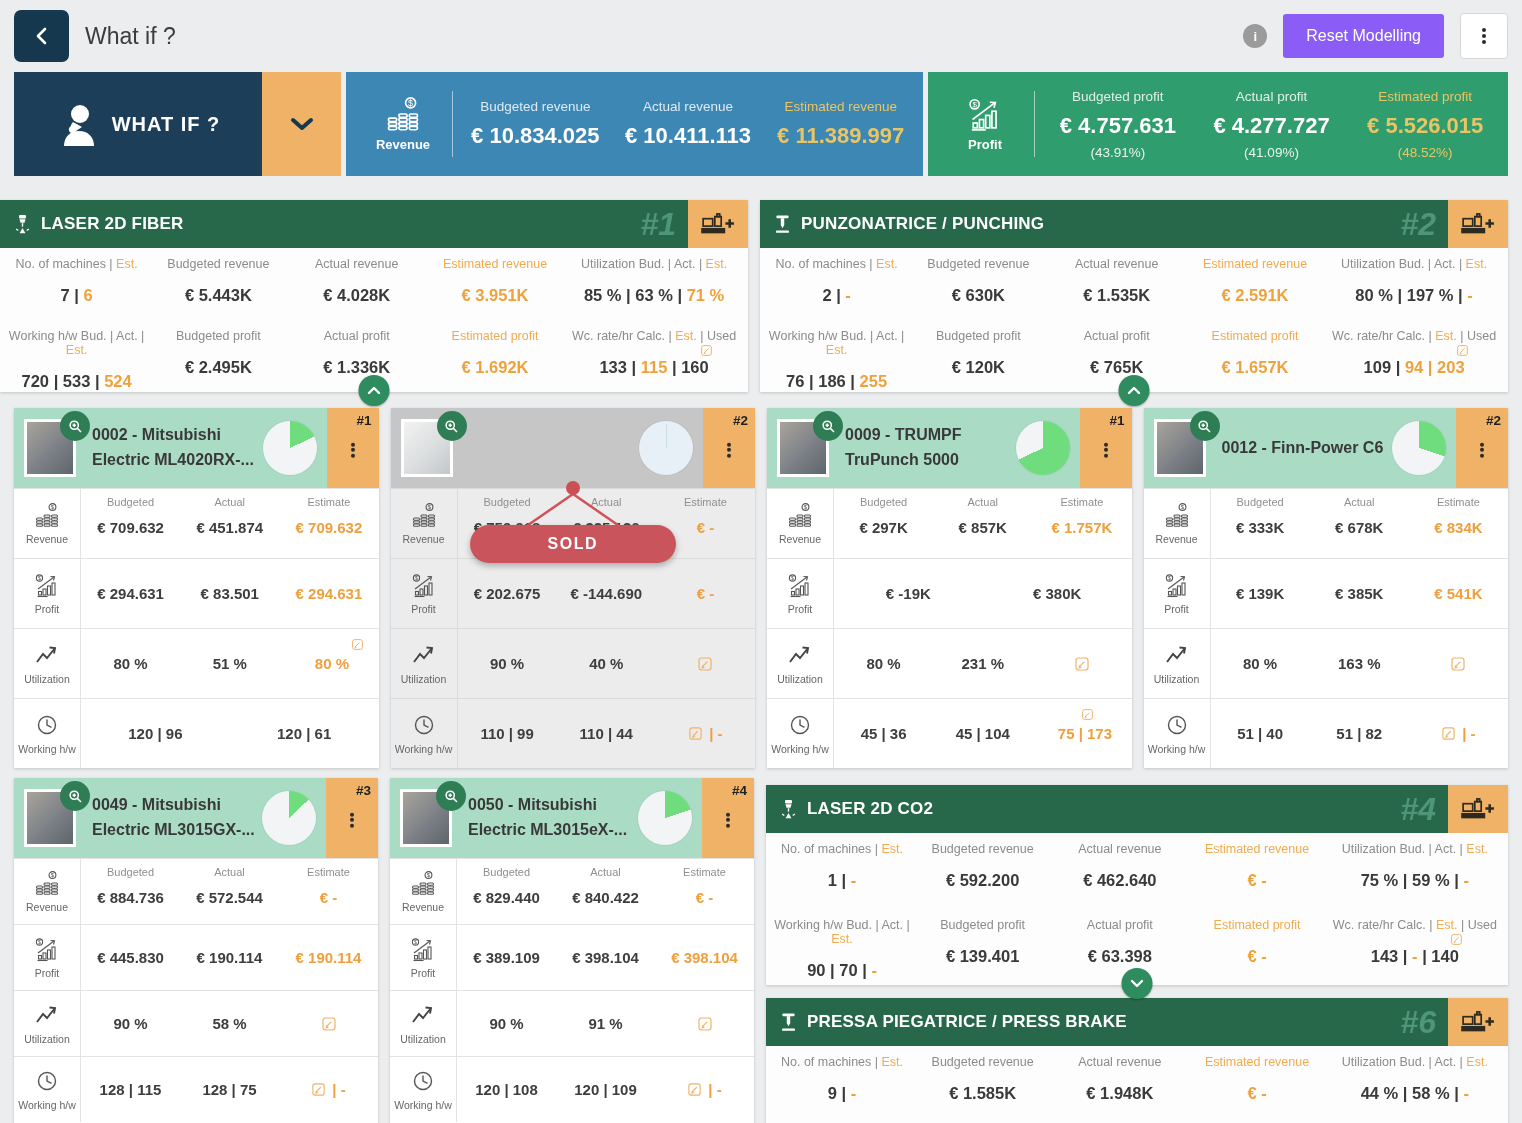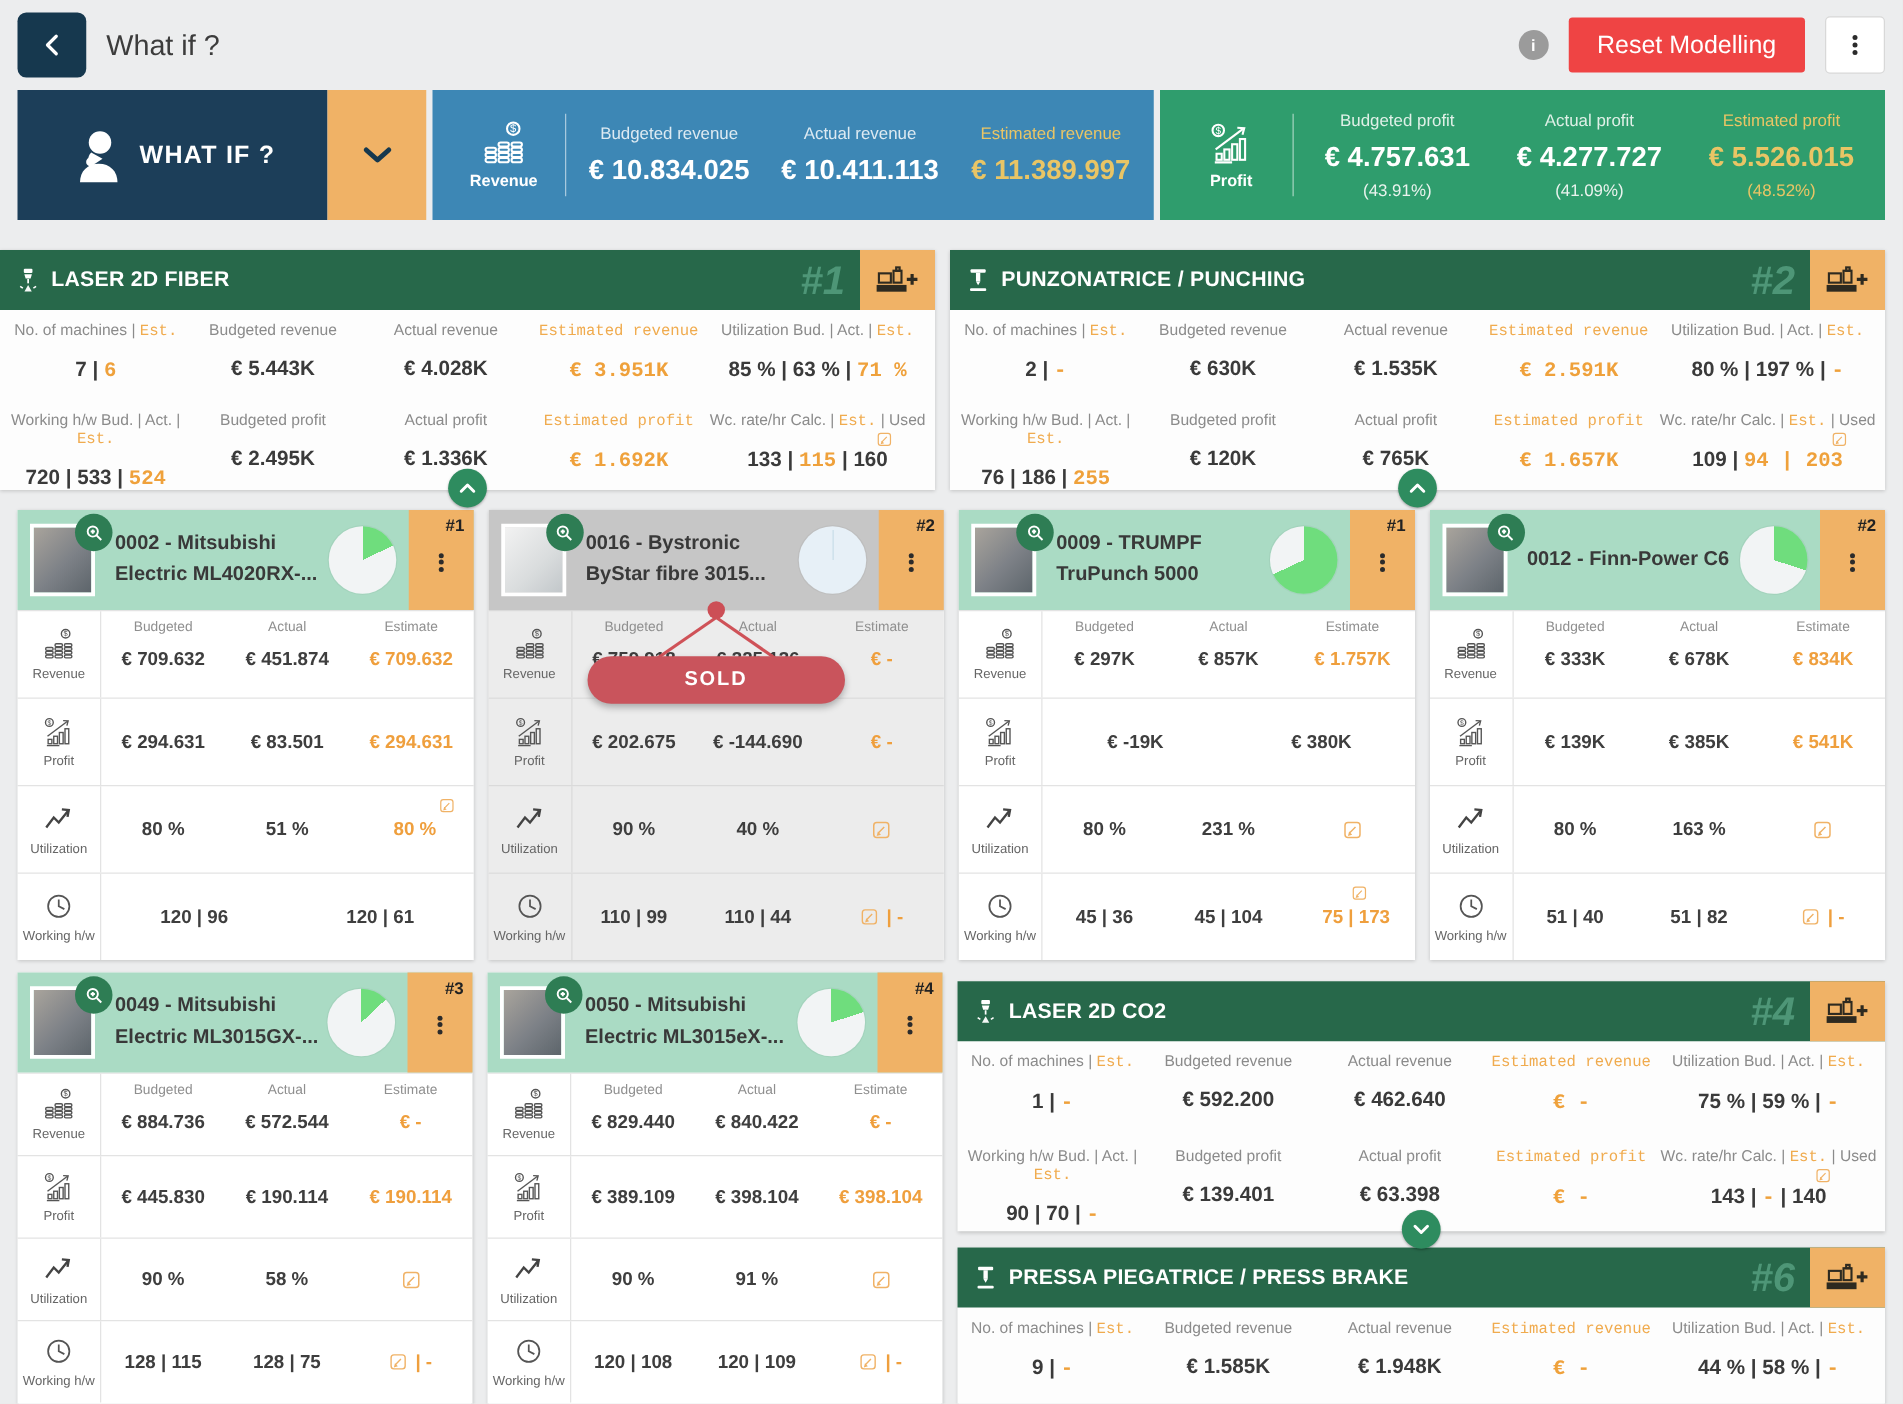--- a/index.html
+++ b/index.html
@@ -6,21 +6,21 @@
   #canvas{position:relative;width:1522px;height:1123px;background:#ecedee;overflow:hidden;
     font-family:"Liberation Sans","DejaVu Sans",sans-serif;color:#3f3f3f;}
   svg{display:block}
   
   .topbar{position:absolute;top:0;left:0;right:0;height:72px;display:flex;align-items:center;padding:0 14px;box-sizing:border-box;}
   .backbtn{width:55px;height:52px;background:#16384e;border-radius:7px;display:flex;align-items:center;justify-content:center;cursor:pointer;}
   .pagetitle{margin-left:16px;font-size:23px;color:#3c3c3c;}
   .tspacer{flex:1}
   .infoic{width:24px;height:24px;border-radius:50%;background:#9b9b9b;color:#fff;display:flex;align-items:center;justify-content:center;font-size:13px;font-weight:bold;margin-right:16px;}
   .infoic::after{content:"i"}
-  .resetbtn{height:44px;padding:0 23px;background:#ef4444;border:none;border-radius:3px;color:#fff;font-size:20px;font-family:inherit;cursor:pointer;margin-right:16px;}
+  .resetbtn{height:44px;padding:0 23px;background:#8b5cf6;border:none;border-radius:3px;color:#fff;font-size:16px;font-family:inherit;cursor:pointer;margin-right:16px;}
   .menubtn{width:46px;height:44px;background:#fff;border:1px solid #d8d8d8;border-radius:4px;display:flex;flex-direction:column;align-items:center;justify-content:center;cursor:pointer;}
   .kdots i{display:block;width:4px;height:4px;border-radius:50%;background:#2b2b2b;margin:1.6px auto;}
   
   .kpirow{position:absolute;top:72px;left:14px;right:14px;height:104px;display:flex;gap:5px;}
   .whatifblk{width:327px;display:flex;flex:none;}
   .wi-main{flex:1;background:#1c3e59;display:flex;align-items:center;justify-content:center;gap:14px;}
   .wi-label{color:#fff;font-weight:bold;font-size:20px;letter-spacing:1px;}
   .wi-toggle{width:79px;background:#f0b266;display:flex;align-items:center;justify-content:center;cursor:pointer;}
   .kpi{display:flex;align-items:center;box-sizing:border-box;padding:0 6px 0 14px;}
   .kpi.rev{width:577px;background:#3d87b5;}
@@ -40,21 +40,21 @@
   .panel.p3{height:200px;}
   .phead{height:48px;background:#27684a;display:flex;align-items:center;padding-left:13px;}
   .ptitle{color:#fff;font-weight:bold;font-size:17px;margin-left:9px;letter-spacing:.2px;}
   .prank{margin-left:auto;font-size:32px;font-weight:bold;font-style:italic;color:#4e9677;padding-right:12px;line-height:1;}
   .ptab{width:60px;height:48px;background:#f0b266;display:flex;align-items:center;justify-content:center;cursor:pointer;color:#2e2a20;}
   .pbody{display:grid;grid-template-columns:1.05fr 1fr 1fr 1fr 1.3fr;grid-auto-rows:72px;padding:0 4px;}
   .panel.p3 .pbody{grid-auto-rows:76px;}
   .stat{text-align:center;padding-top:9px;}
   .sl{font-size:12.5px;color:#8b8b8b;}
   .sv{font-size:16.5px;font-weight:bold;color:#3a3a3a;margin-top:15px;position:relative;display:inline-block;}
-  .o{color:#efa13b;font-family:Liberation Mono, monospace;}
+  .o{color:#efa13b;}
   .sl .o{color:#f0ab4e;}
   .p-edit{position:absolute;top:-14px;right:-4px;color:#f0b266;}
   .chevcirc{position:absolute;left:50%;bottom:-14px;transform:translateX(-50%);width:31px;height:31px;border-radius:50%;background:#2e8c5f;display:flex;align-items:center;justify-content:center;cursor:pointer;box-shadow:0 1px 2px rgba(0,0,0,.3);z-index:8;}
   
   .cardsrow{position:absolute;top:408px;left:14px;right:14px;display:flex;gap:12px;}
   .bottomrow{position:absolute;top:778px;left:14px;right:14px;display:flex;gap:12px;}
   .bleft{width:740px;display:flex;gap:12px;flex:none;}
   .bright{flex:1;display:flex;flex-direction:column;padding-top:7px;gap:13px;}
   .mcard{flex:1;background:#fff;position:relative;box-shadow:0 1px 3px rgba(0,0,0,.18);}
   .mhead{height:80px;background:#aadbc4;display:flex;align-items:center;position:relative;}
@@ -430,24 +430,20 @@
 
     <div class="mcard sold">
       <div class="mhead">
         <div class="thumb"></div>
         <div class="mag">
             <svg width="17" height="17" viewBox="0 0 20 20" fill="none" stroke="#fff" stroke-width="1.8">
               <circle cx="8.5" cy="8.5" r="4.8"></circle>
               <path d="M12.2 12.2l4.3 4.3M6.5 8.5h4M8.5 6.5v4"></path>
             </svg>
           </div>
-        <div class="mtitle">
-            <div>0016 - Bystronic</div>
-            <div>ByStar fibre 3015...</div>
-          </div>
         <div class="pie" style="background: rgb(231, 240, 247);">
             <span class="pie-line"></span>
           </div>
         <div class="mtab">
             <span class="mrank">#2</span>
             <span class="kdots">
               <i></i>
               <i></i>
               <i></i>
             </span>

